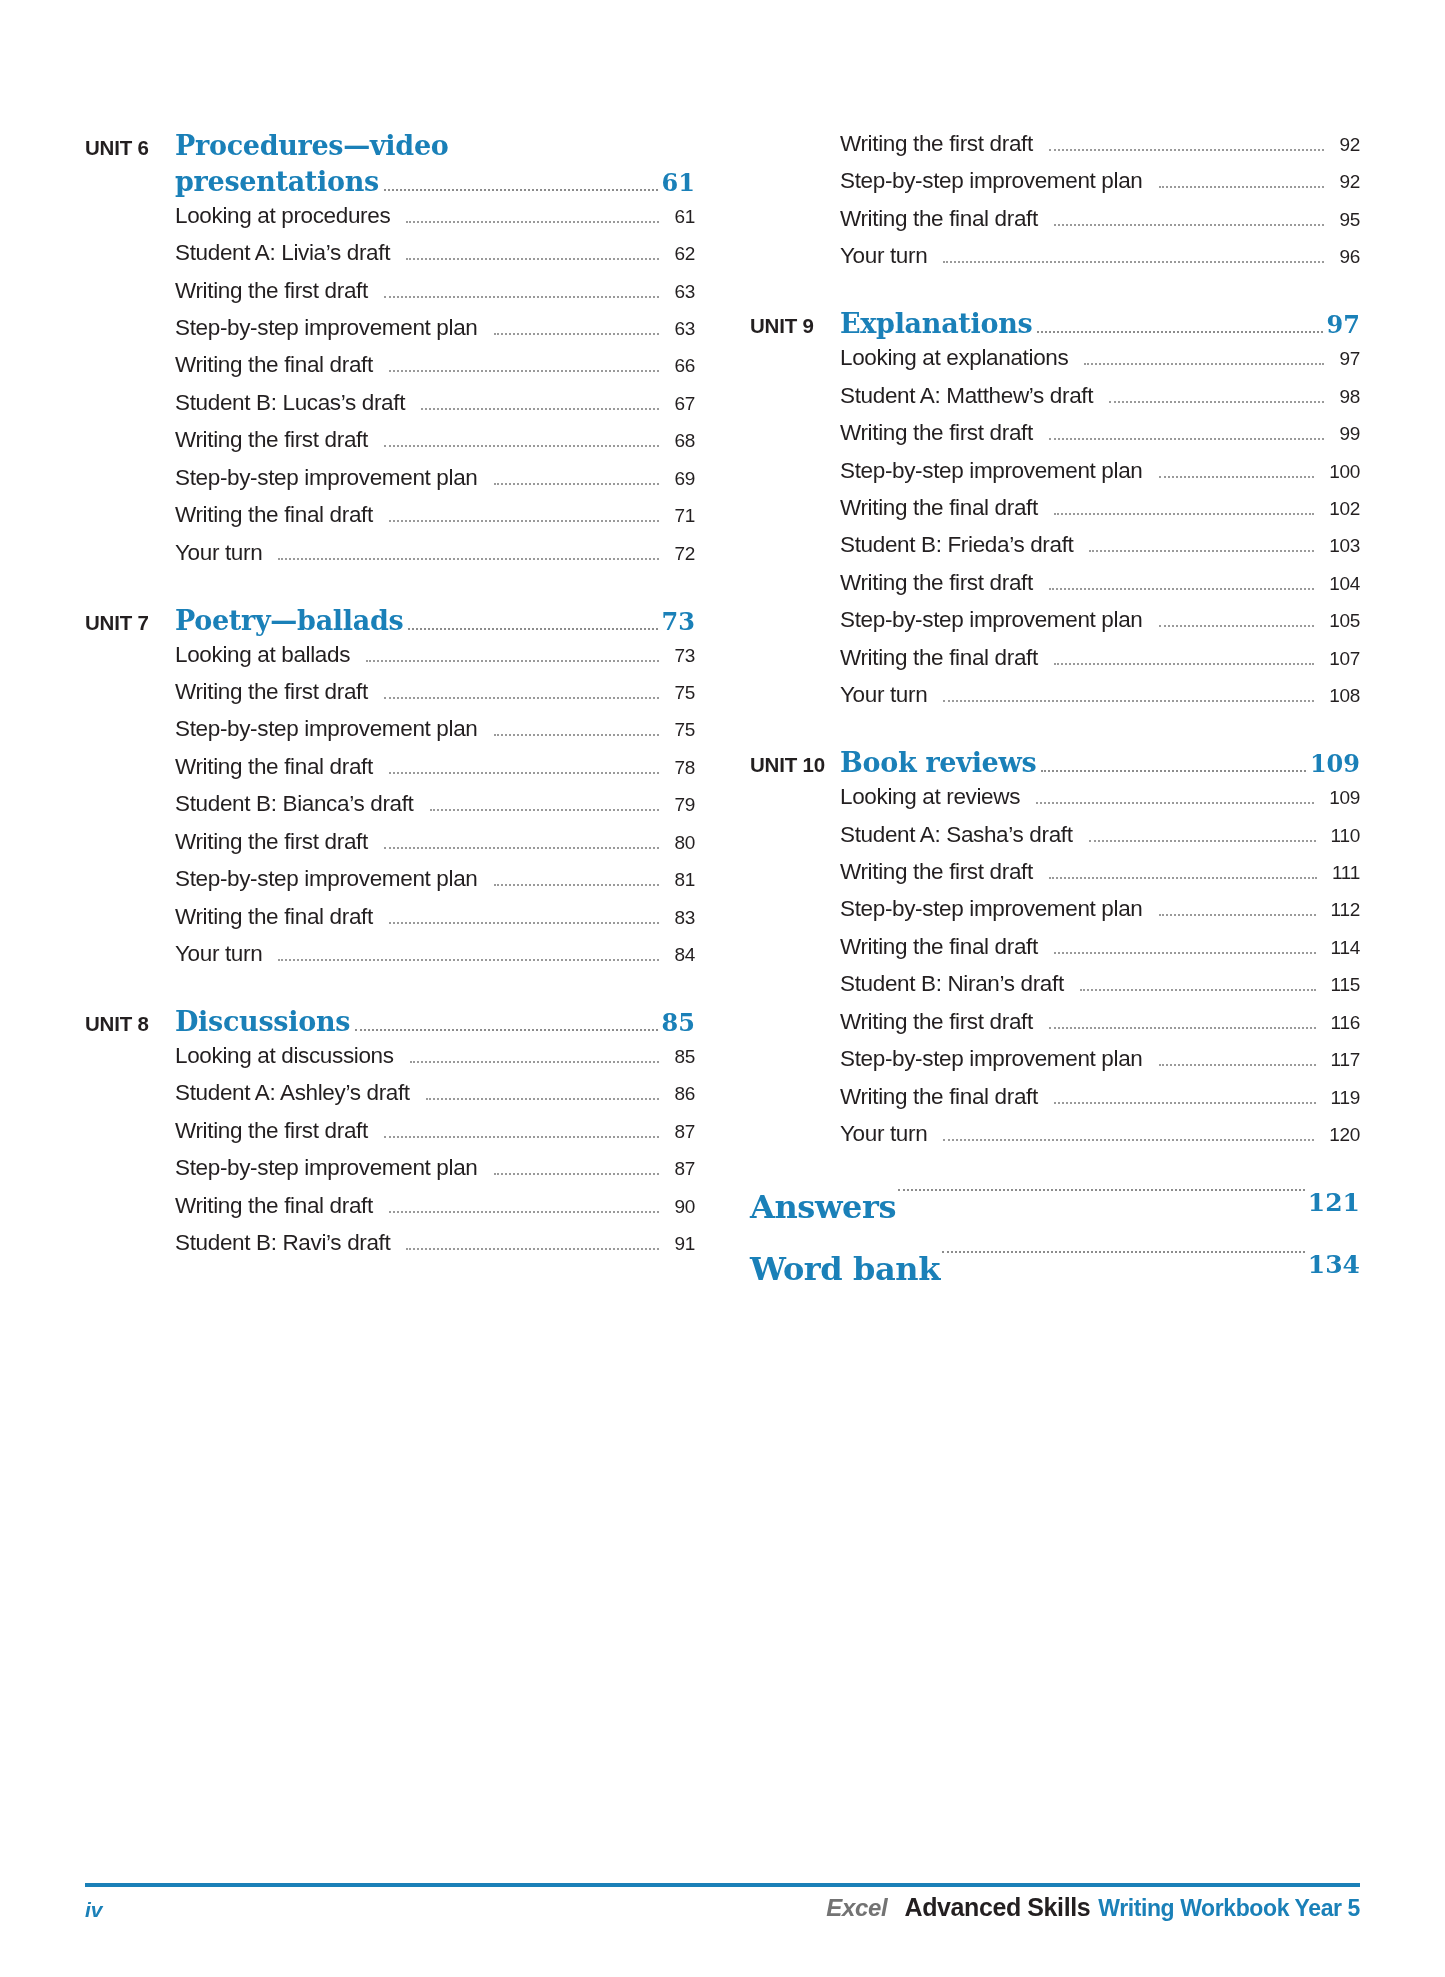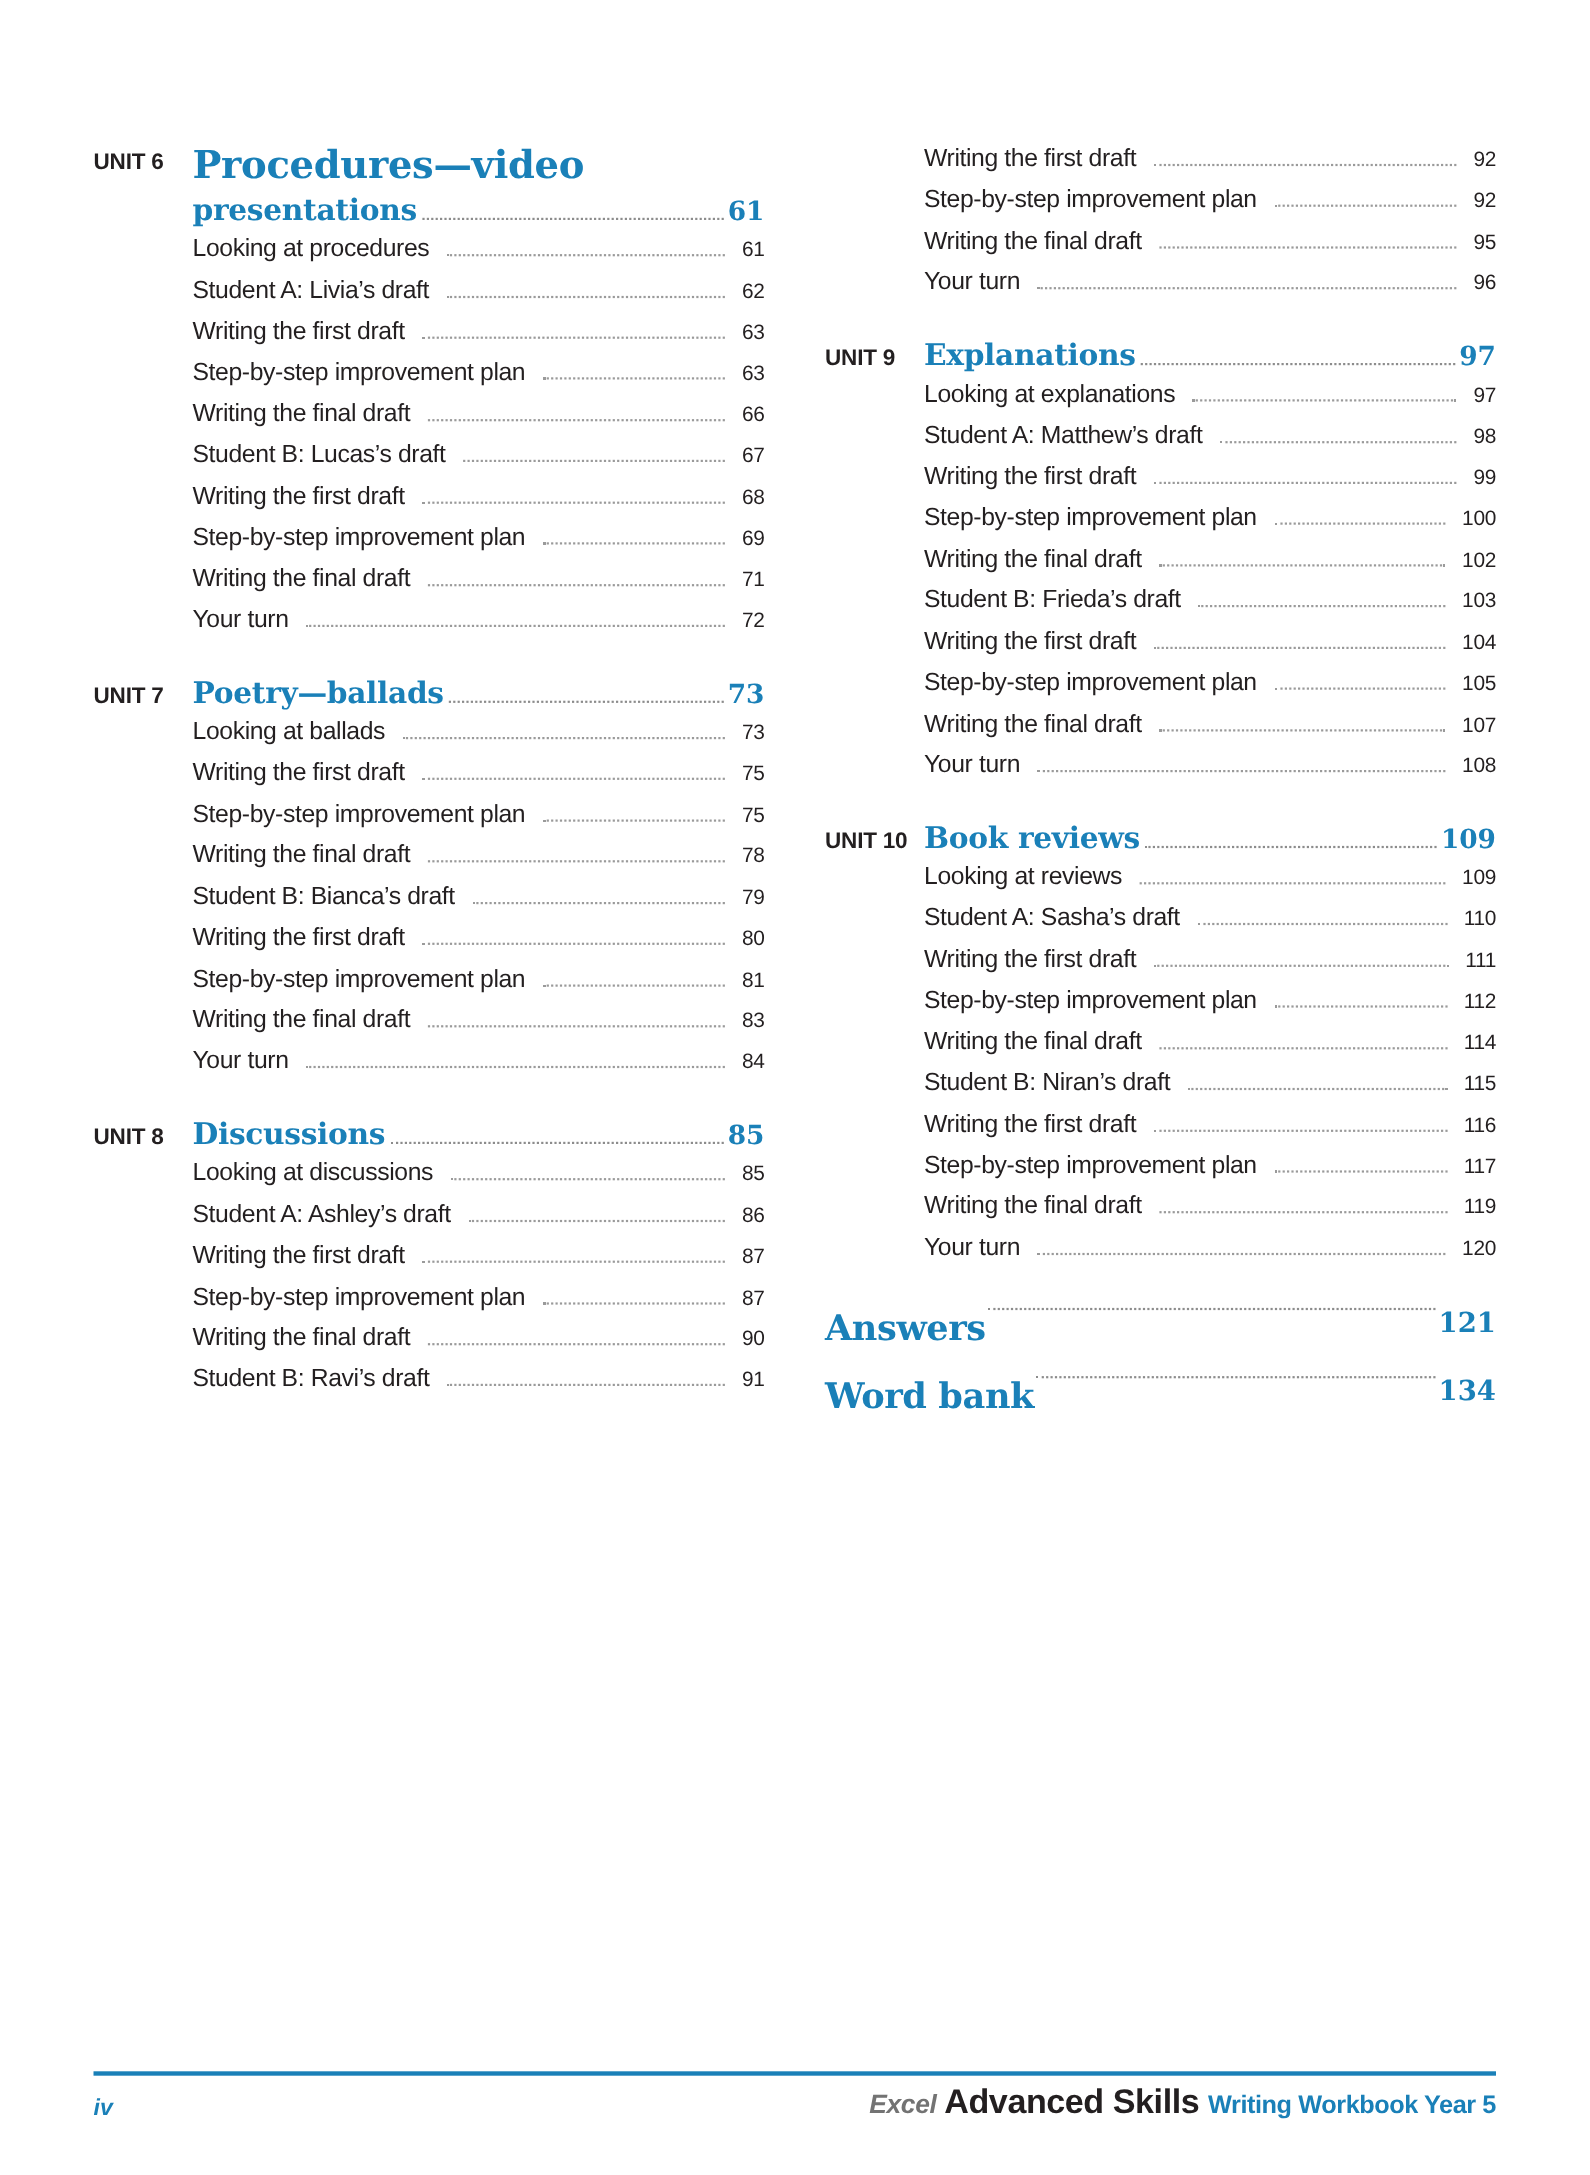--- a/index.html
+++ b/index.html
@@ -127,21 +127,21 @@
     color: #231f20;
     white-space: nowrap;
     flex: 0 0 auto;
     letter-spacing: -0.3px;
   }
 
   
   .title-first-line {
     font-family: "DejaVu Serif", serif;
     font-weight: bold;
-    font-size: 35px;
+    font-size: 27px;
     line-height: 1.32;
     color: #1a80b8;
     letter-spacing: -0.3px;
     white-space: nowrap;
   }
 
   
   .big-section {
     display: flex;
     align-items: flex-start;
@@ -203,24 +203,24 @@
     font-family: Liberation Sans, sans-serif;
     font-weight: bold;
     font-style: italic;
     font-size: 24px;
     color: #737373;
     letter-spacing: -0.3px;
   }
   .brand-adv {
     font-family: "Liberation Sans", sans-serif;
     font-weight: bold;
-    font-size: 31px;
+    font-size: 25px;
     color: #231f20;
     letter-spacing: -0.4px;
-    margin-left: 7px;
+    margin-left: 17px;
   }
   .brand-blue {
     font-family: "Liberation Sans", sans-serif;
     font-weight: bold;
     font-size: 23px;
     color: #1a80b8;
     letter-spacing: -0.4px;
     margin-left: 8px;
   }
 </style>

